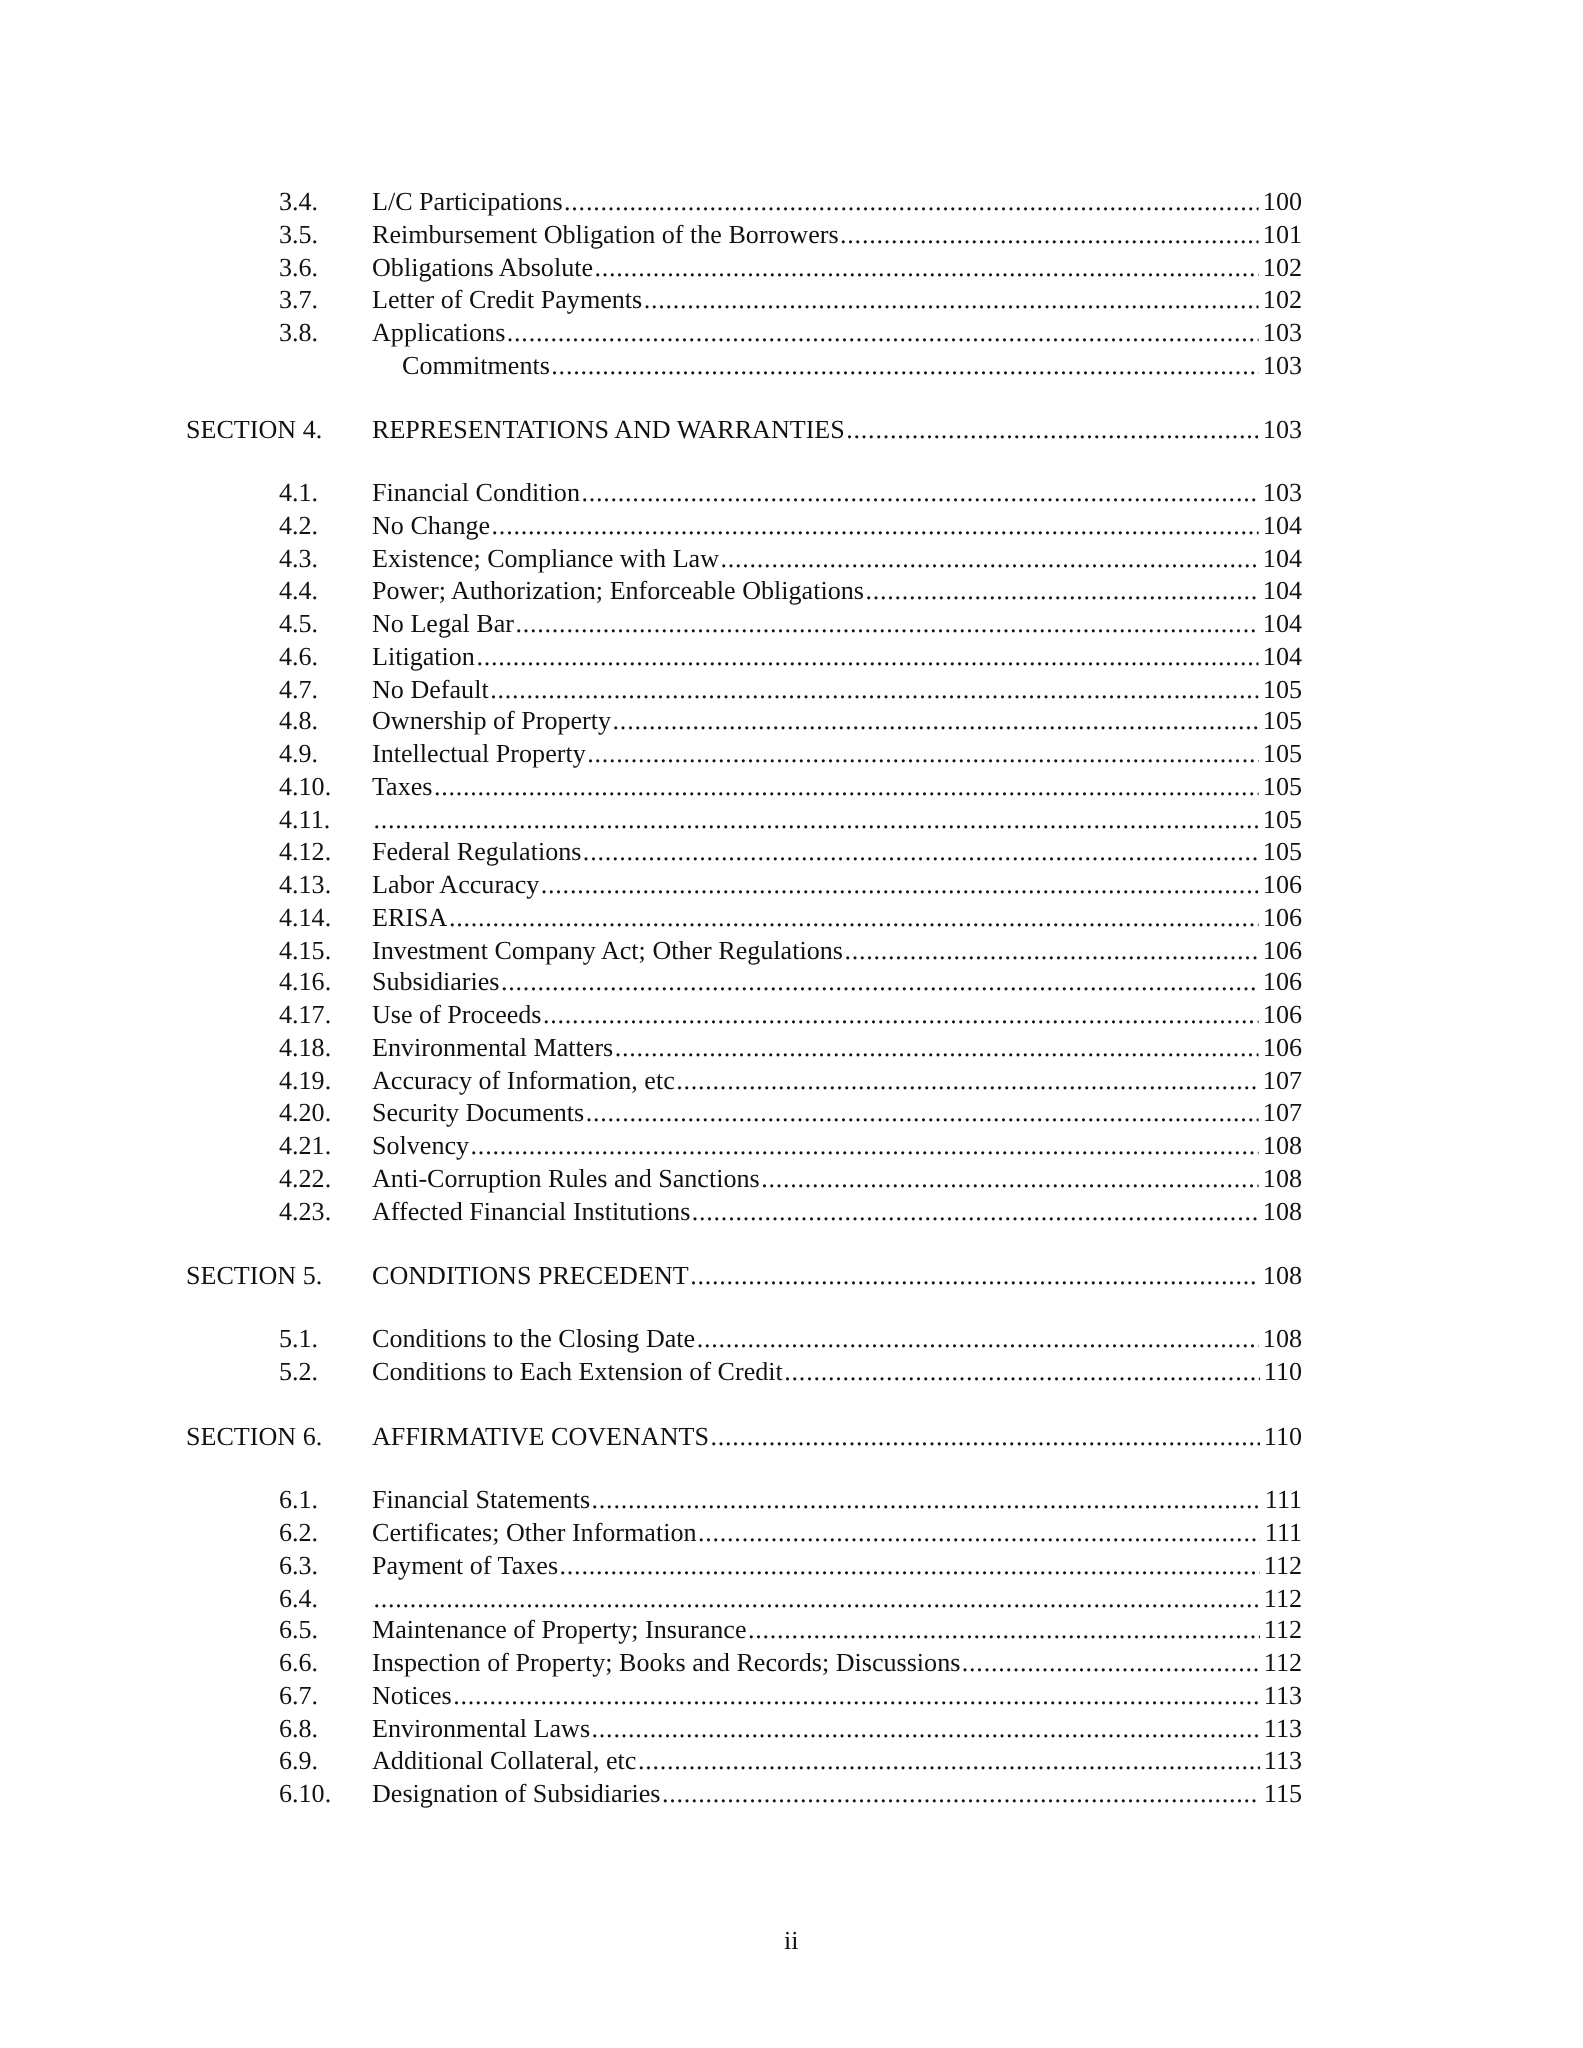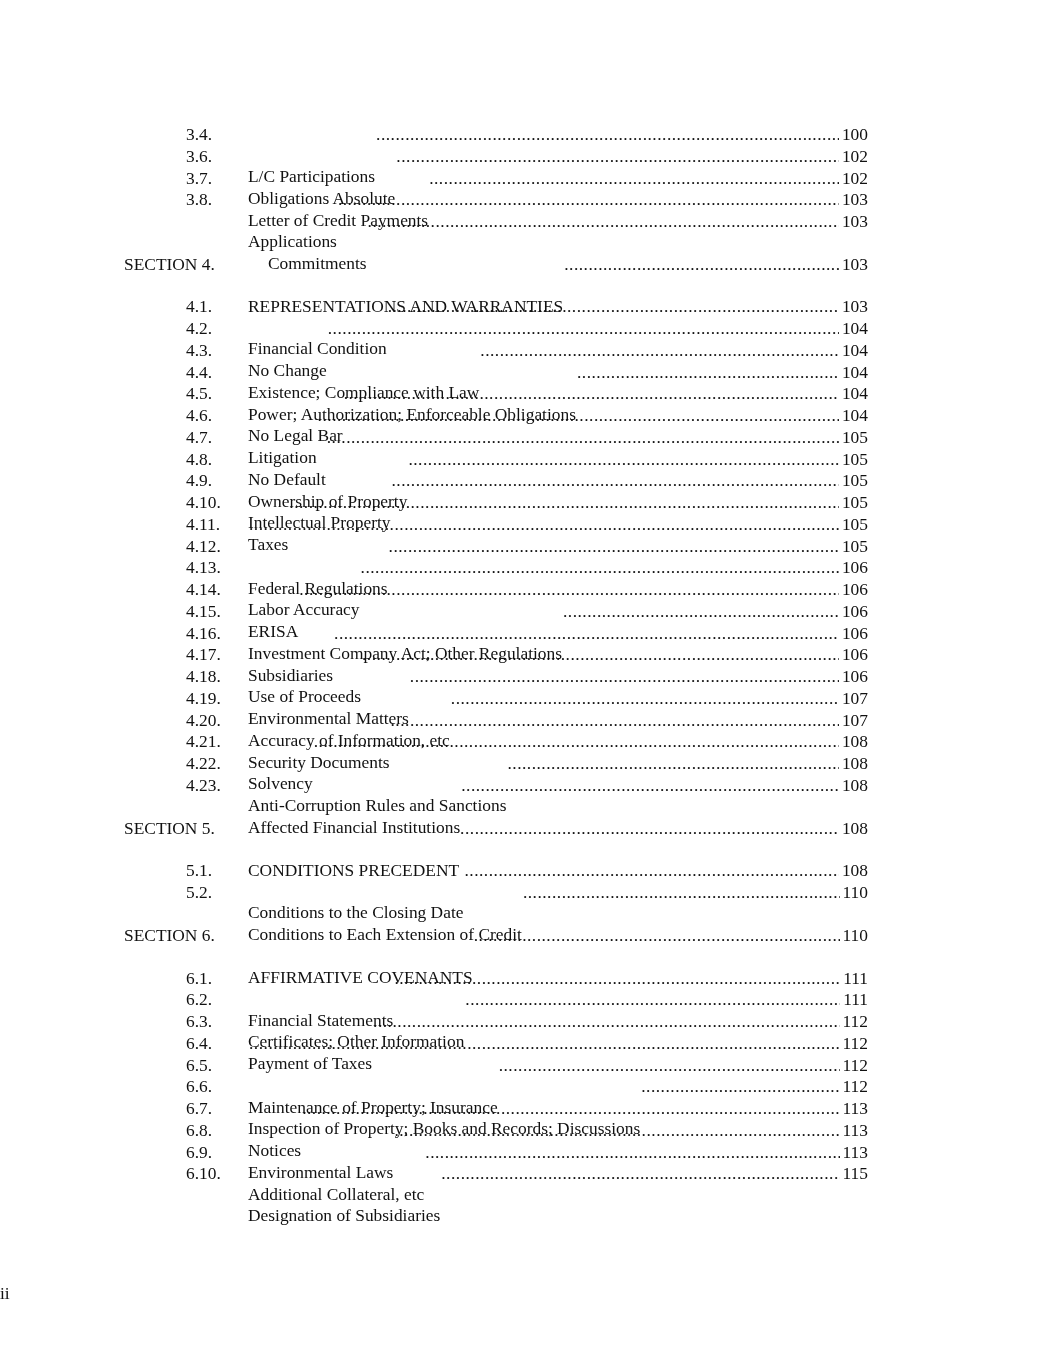--- a/index.html
+++ b/index.html
@@ -4,41 +4,49 @@
 <style>
   html, body { margin: 0; padding: 0; background: #ffffff; }
   body { width: 1055px; height: 1365px; position: relative; overflow: hidden;
          font-family: "Liberation Serif", "DejaVu Serif", serif; color: #111111; font-size: 17.4px; }
   .toc { position: absolute; left: 0; top: 124px; width: 992px; }
   .row { position: relative; height: 21.75px; line-height: 21.75px; }
   .num { position: absolute; left: 186px; white-space: nowrap; }
   .sec-num { position: absolute; left: 124px; white-space: nowrap; }
   .title-wrap { position: absolute; left: 248px; right: 124px; display: flex; white-space: nowrap; overflow: hidden; }
   .title-wrap.indent { left: 268px; }
-  .title { flex: 0 0 auto; margin-top: 42px; }
+  .title { flex: 0 0 auto; }
   .leader { flex: 1 1 auto; overflow: hidden; white-space: nowrap; letter-spacing: 0.5px; padding-left: 1px; }
   .leader::after { content: "........................................................................................................................................................................................................................................................................"; }
   .page { flex: 0 0 auto; padding-left: 3px; }
   .gap { height: 21.3px; }
   .gap-s { height: 20.7px; }
-  .page-footer { position: absolute; left: 0; width: 1055px; top: 1283px; text-align: left; }
+  .page-footer { position: absolute; left: 0; width: 1055px; top: 1283px; text-align: center; }
 </style>
 </head>
 <body>
 
 <div class="toc" id="toc">
     <div class="row">
       <span class="num">3.4.</span>
       <div class="title-wrap">
         <span class="title">L/C Participations</span>
         <span class="leader"></span>
         <span class="page">100</span>
       </div>
     </div>
     <div class="row">
+      <span class="num">3.5.</span>
+      <div class="title-wrap">
+        <span class="title">Reimbursement Obligation of the Borrowers</span>
+        <span class="leader"></span>
+        <span class="page">101</span>
+      </div>
+    </div>
+    <div class="row">
       <span class="num">3.6.</span>
       <div class="title-wrap">
         <span class="title">Obligations Absolute</span>
         <span class="leader"></span>
         <span class="page">102</span>
       </div>
     </div>
     <div class="row">
       <span class="num">3.7.</span>
       <div class="title-wrap">

